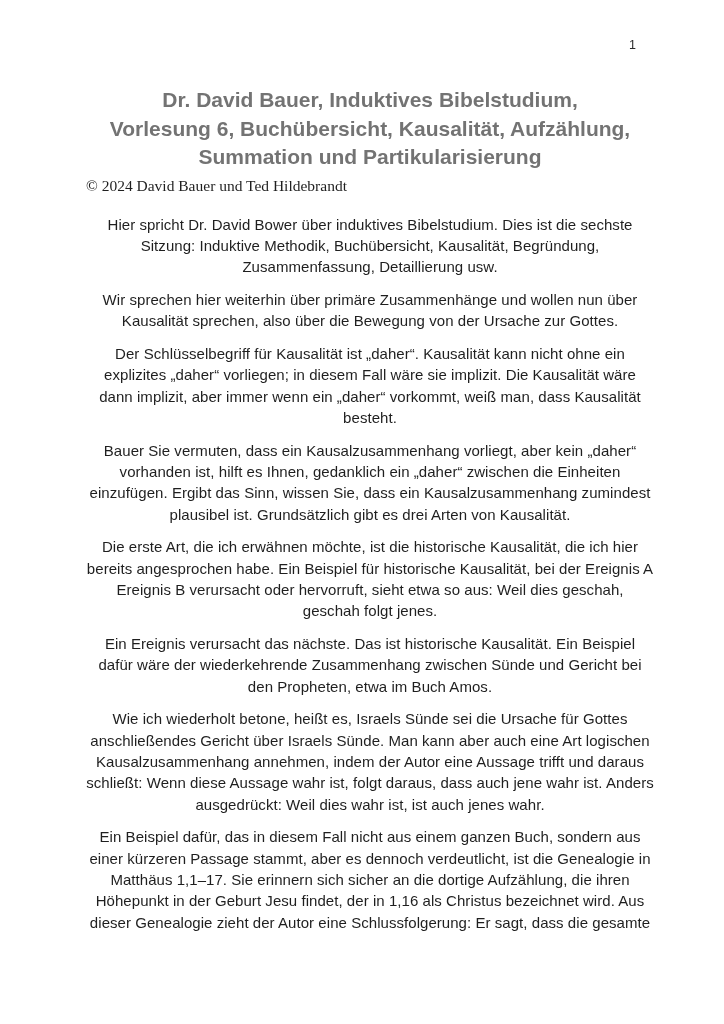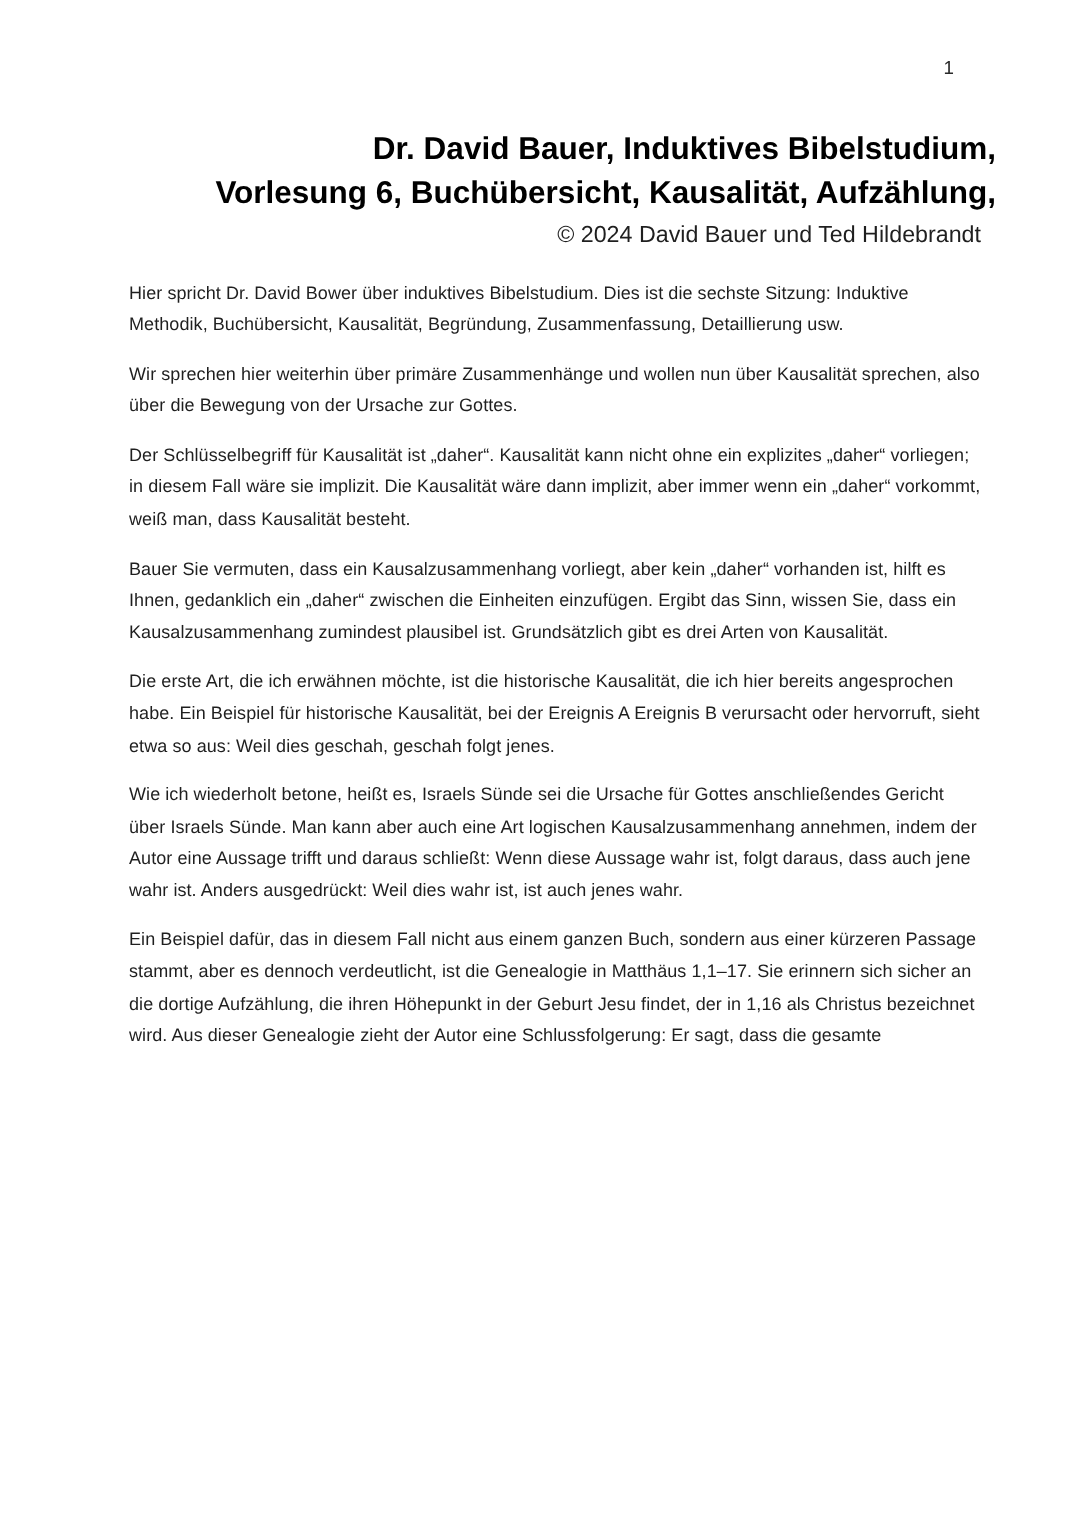--- a/index.html
+++ b/index.html
@@ -28,64 +28,67 @@
   }
   .content {
     padding: 86px 70px 0 86px;
     box-sizing: border-box;
   }
   .doc-title {
     margin: 0 -10px;
     font-size: 21px;
     line-height: 28.5px;
     font-weight: bold;
-    text-align: right;
-    color: #000000;
+    text-align: center;
+    color: #737373;
   }
   .doc-title .title-line {
     display: block;
   }
   .copyright {
     margin: 3px 0 0 0;
     font-size: 15.5px;
     line-height: 21px;
-    text-align: right;
+    text-align: left;
     font-weight: normal;
+    font-family: Liberation Serif, serif;
   }
   .body-text {
     margin-top: 18px;
   }
   .body-text p {
     margin: 0 0 11.5px 0;
-    font-size: 12px;
+    font-size: 15px;
     line-height: 21.3px;
-    text-align: left;
+    text-align: center;
     letter-spacing: 0.05px;
   }
 </style>
 </head>
 <body>
 
 <div class="page">
 
   <span class="page-number">1</span>
 
   <div class="content">
 
     <h1 class="doc-title">
       <span class="title-line">Dr. David Bauer, Induktives Bibelstudium,</span>
       <span class="title-line">Vorlesung 6, Buchübersicht, Kausalität, Aufzählung,</span>
+      <span class="title-line">Summation und Partikularisierung</span>
     </h1>
 
     <p class="copyright">© 2024 David Bauer und Ted Hildebrandt</p>
 
     <div class="body-text">
       <p>Hier spricht Dr. David Bower über induktives Bibelstudium. Dies ist die sechste Sitzung: Induktive Methodik, Buchübersicht, Kausalität, Begründung, Zusammenfassung, Detaillierung usw.</p>
       <p>Wir sprechen hier weiterhin über primäre Zusammenhänge und wollen nun über Kausalität sprechen, also über die Bewegung von der Ursache zur Gottes.</p>
       <p>Der Schlüsselbegriff für Kausalität ist „daher“. Kausalität kann nicht ohne ein explizites „daher“ vorliegen; in diesem Fall wäre sie implizit. Die Kausalität wäre dann implizit, aber immer wenn ein „daher“ vorkommt, weiß man, dass Kausalität besteht.</p>
       <p>Bauer Sie vermuten, dass ein Kausalzusammenhang vorliegt, aber kein „daher“ vorhanden ist, hilft es Ihnen, gedanklich ein „daher“ zwischen die Einheiten einzufügen. Ergibt das Sinn, wissen Sie, dass ein Kausalzusammenhang zumindest plausibel ist. Grundsätzlich gibt es drei Arten von Kausalität.</p>
       <p>Die erste Art, die ich erwähnen möchte, ist die historische Kausalität, die ich hier bereits angesprochen habe. Ein Beispiel für historische Kausalität, bei der Ereignis A Ereignis B verursacht oder hervorruft, sieht etwa so aus: Weil dies geschah, geschah folgt jenes.</p>
+      <p>Ein Ereignis verursacht das nächste. Das ist historische Kausalität. Ein Beispiel dafür wäre der wiederkehrende Zusammenhang zwischen Sünde und Gericht bei den Propheten, etwa im Buch Amos.</p>
       <p>Wie ich wiederholt betone, heißt es, Israels Sünde sei die Ursache für Gottes anschließendes Gericht über Israels Sünde. Man kann aber auch eine Art logischen Kausalzusammenhang annehmen, indem der Autor eine Aussage trifft und daraus schließt: Wenn diese Aussage wahr ist, folgt daraus, dass auch jene wahr ist. Anders ausgedrückt: Weil dies wahr ist, ist auch jenes wahr.</p>
       <p>Ein Beispiel dafür, das in diesem Fall nicht aus einem ganzen Buch, sondern aus einer kürzeren Passage stammt, aber es dennoch verdeutlicht, ist die Genealogie in Matthäus 1,1–17. Sie erinnern sich sicher an die dortige Aufzählung, die ihren Höhepunkt in der Geburt Jesu findet, der in 1,16 als Christus bezeichnet wird. Aus dieser Genealogie zieht der Autor eine Schlussfolgerung: Er sagt, dass die gesamte</p>
     </div>
 
   </div>
 </div>
 
 </body></html>

